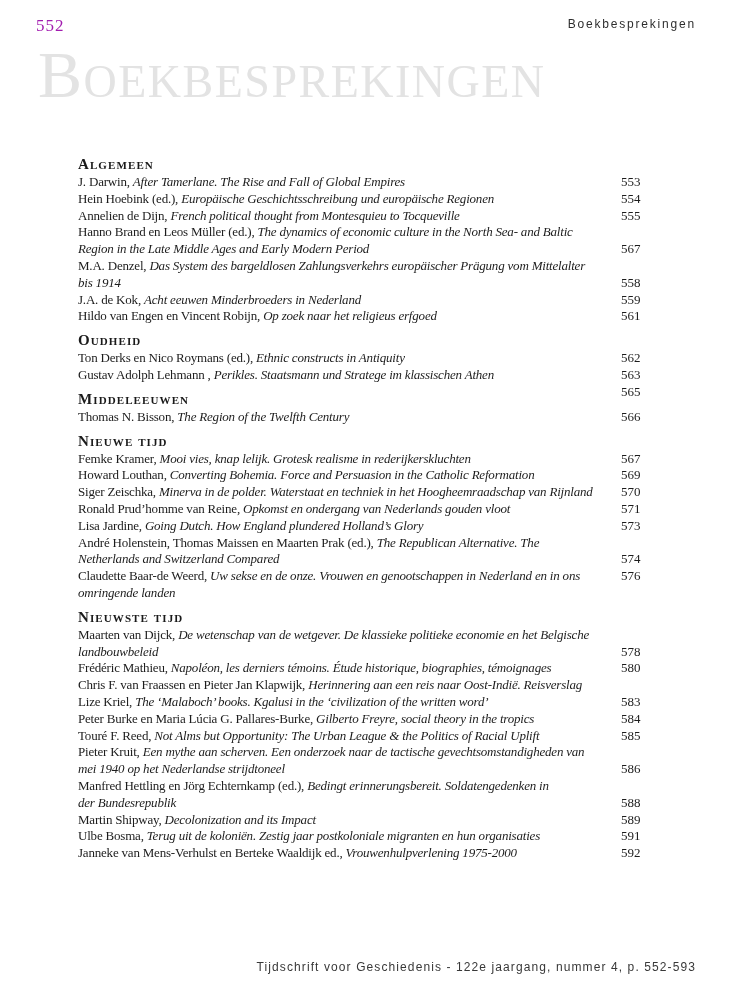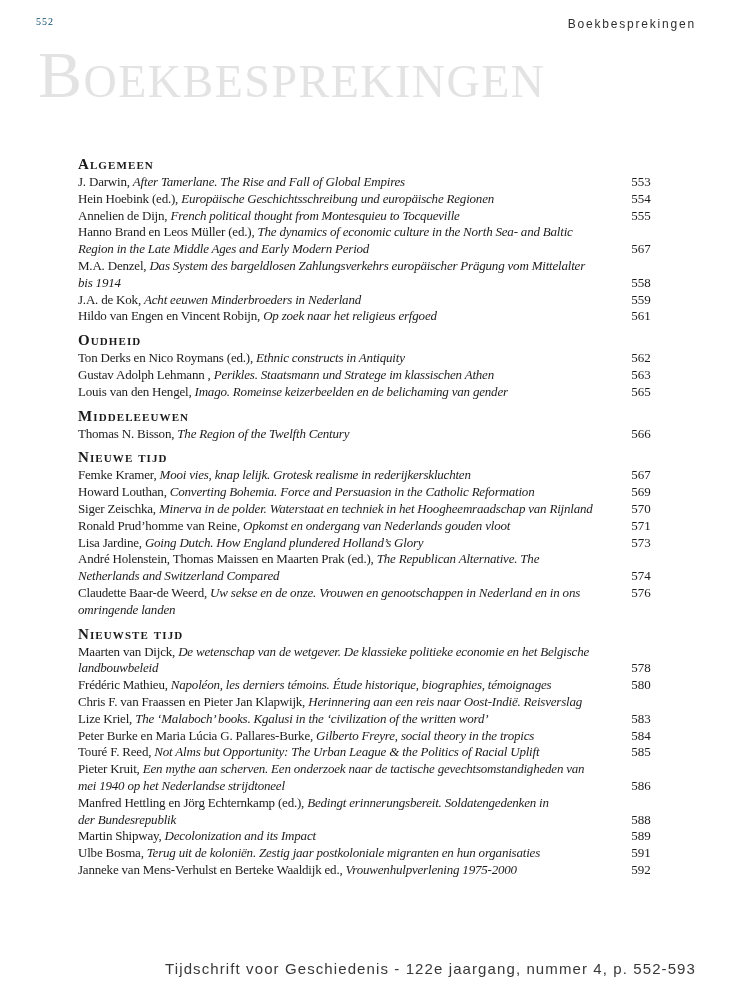--- a/index.html
+++ b/index.html
@@ -12,21 +12,21 @@
   body{
     width:732px;height:996px;
     background:#ffffff;
     font-family:"Liberation Serif","DejaVu Serif",serif;
     color:var(--ink);
     position:relative;
     overflow:hidden;
   }
   .folio{
     position:absolute;left:36px;top:16px;
-    font-size:10px;letter-spacing:1px;color:#0c4a6e;text-align:right;
+    font-size:17px;letter-spacing:1px;color:#a21caf;text-align:right;
   }
   .running-head{
     position:absolute;right:36px;top:17px;
     font-family:"Liberation Sans","DejaVu Sans",sans-serif;
     font-size:12px;letter-spacing:1.8px;color:#2e2e2e;
   }
   .watermark{
     position:absolute;left:38px;top:42px;
     font-size:66px;line-height:1;
     font-variant:small-caps;
@@ -54,27 +54,27 @@
     position:relative;
     padding-right:40px;
     white-space:nowrap;
     font-size:13px;
     line-height:16.8px;
   }
   .line-text{letter-spacing:-0.2px;}
   .line-text em{font-style:italic;}
   .page{
     position:absolute;right:0;top:0;
-    width:40px;text-align:center;
+    width:40px;text-align:left;
     letter-spacing:0;
   }
   .page-footer{
     position:absolute;right:36px;top:960px;
     font-family:"Liberation Sans","DejaVu Sans",sans-serif;
-    font-size:15px;letter-spacing:1.1px;
+    font-size:12px;letter-spacing:1.1px;
     color:var(--meta-ink);
   }
 </style>
 </head>
 <body>
 
 <div class="folio">552</div>
 <div class="running-head">Boekbesprekingen</div>
 
 <div class="watermark">Boekbesprekingen</div>
@@ -108,21 +108,21 @@
     </section>
     <section>
       <h2 class="sec-head">Oudheid</h2>
       <div>
         <div class="line"><span class="line-text"><span>Ton Derks en Nico Roymans (ed.), </span><em>Ethnic constructs in Antiquity</em></span><span class="page">562</span></div>
       </div>
       <div>
         <div class="line"><span class="line-text"><span>Gustav Adolph Lehmann , </span><em>Perikles. Staatsmann und Stratege im klassischen Athen</em></span><span class="page">563</span></div>
       </div>
       <div>
-        <div class="line"><span class="line-text"><span>Louis van den Hengel, </span><em>Imago. Romeinse keizerbeelden en de belichaming van gender</em></span><span class="page">565</span></div>
+        <div class="line"><span class="page">565</span></div>
       </div>
     </section>
     <section>
       <h2 class="sec-head">Middeleeuwen</h2>
       <div>
         <div class="line"><span class="line-text"><span>Thomas N. Bisson, </span><em>The Region of the Twelfth Century</em></span><span class="page">566</span></div>
       </div>
     </section>
     <section>
       <h2 class="sec-head">Nieuwe tijd</h2>

